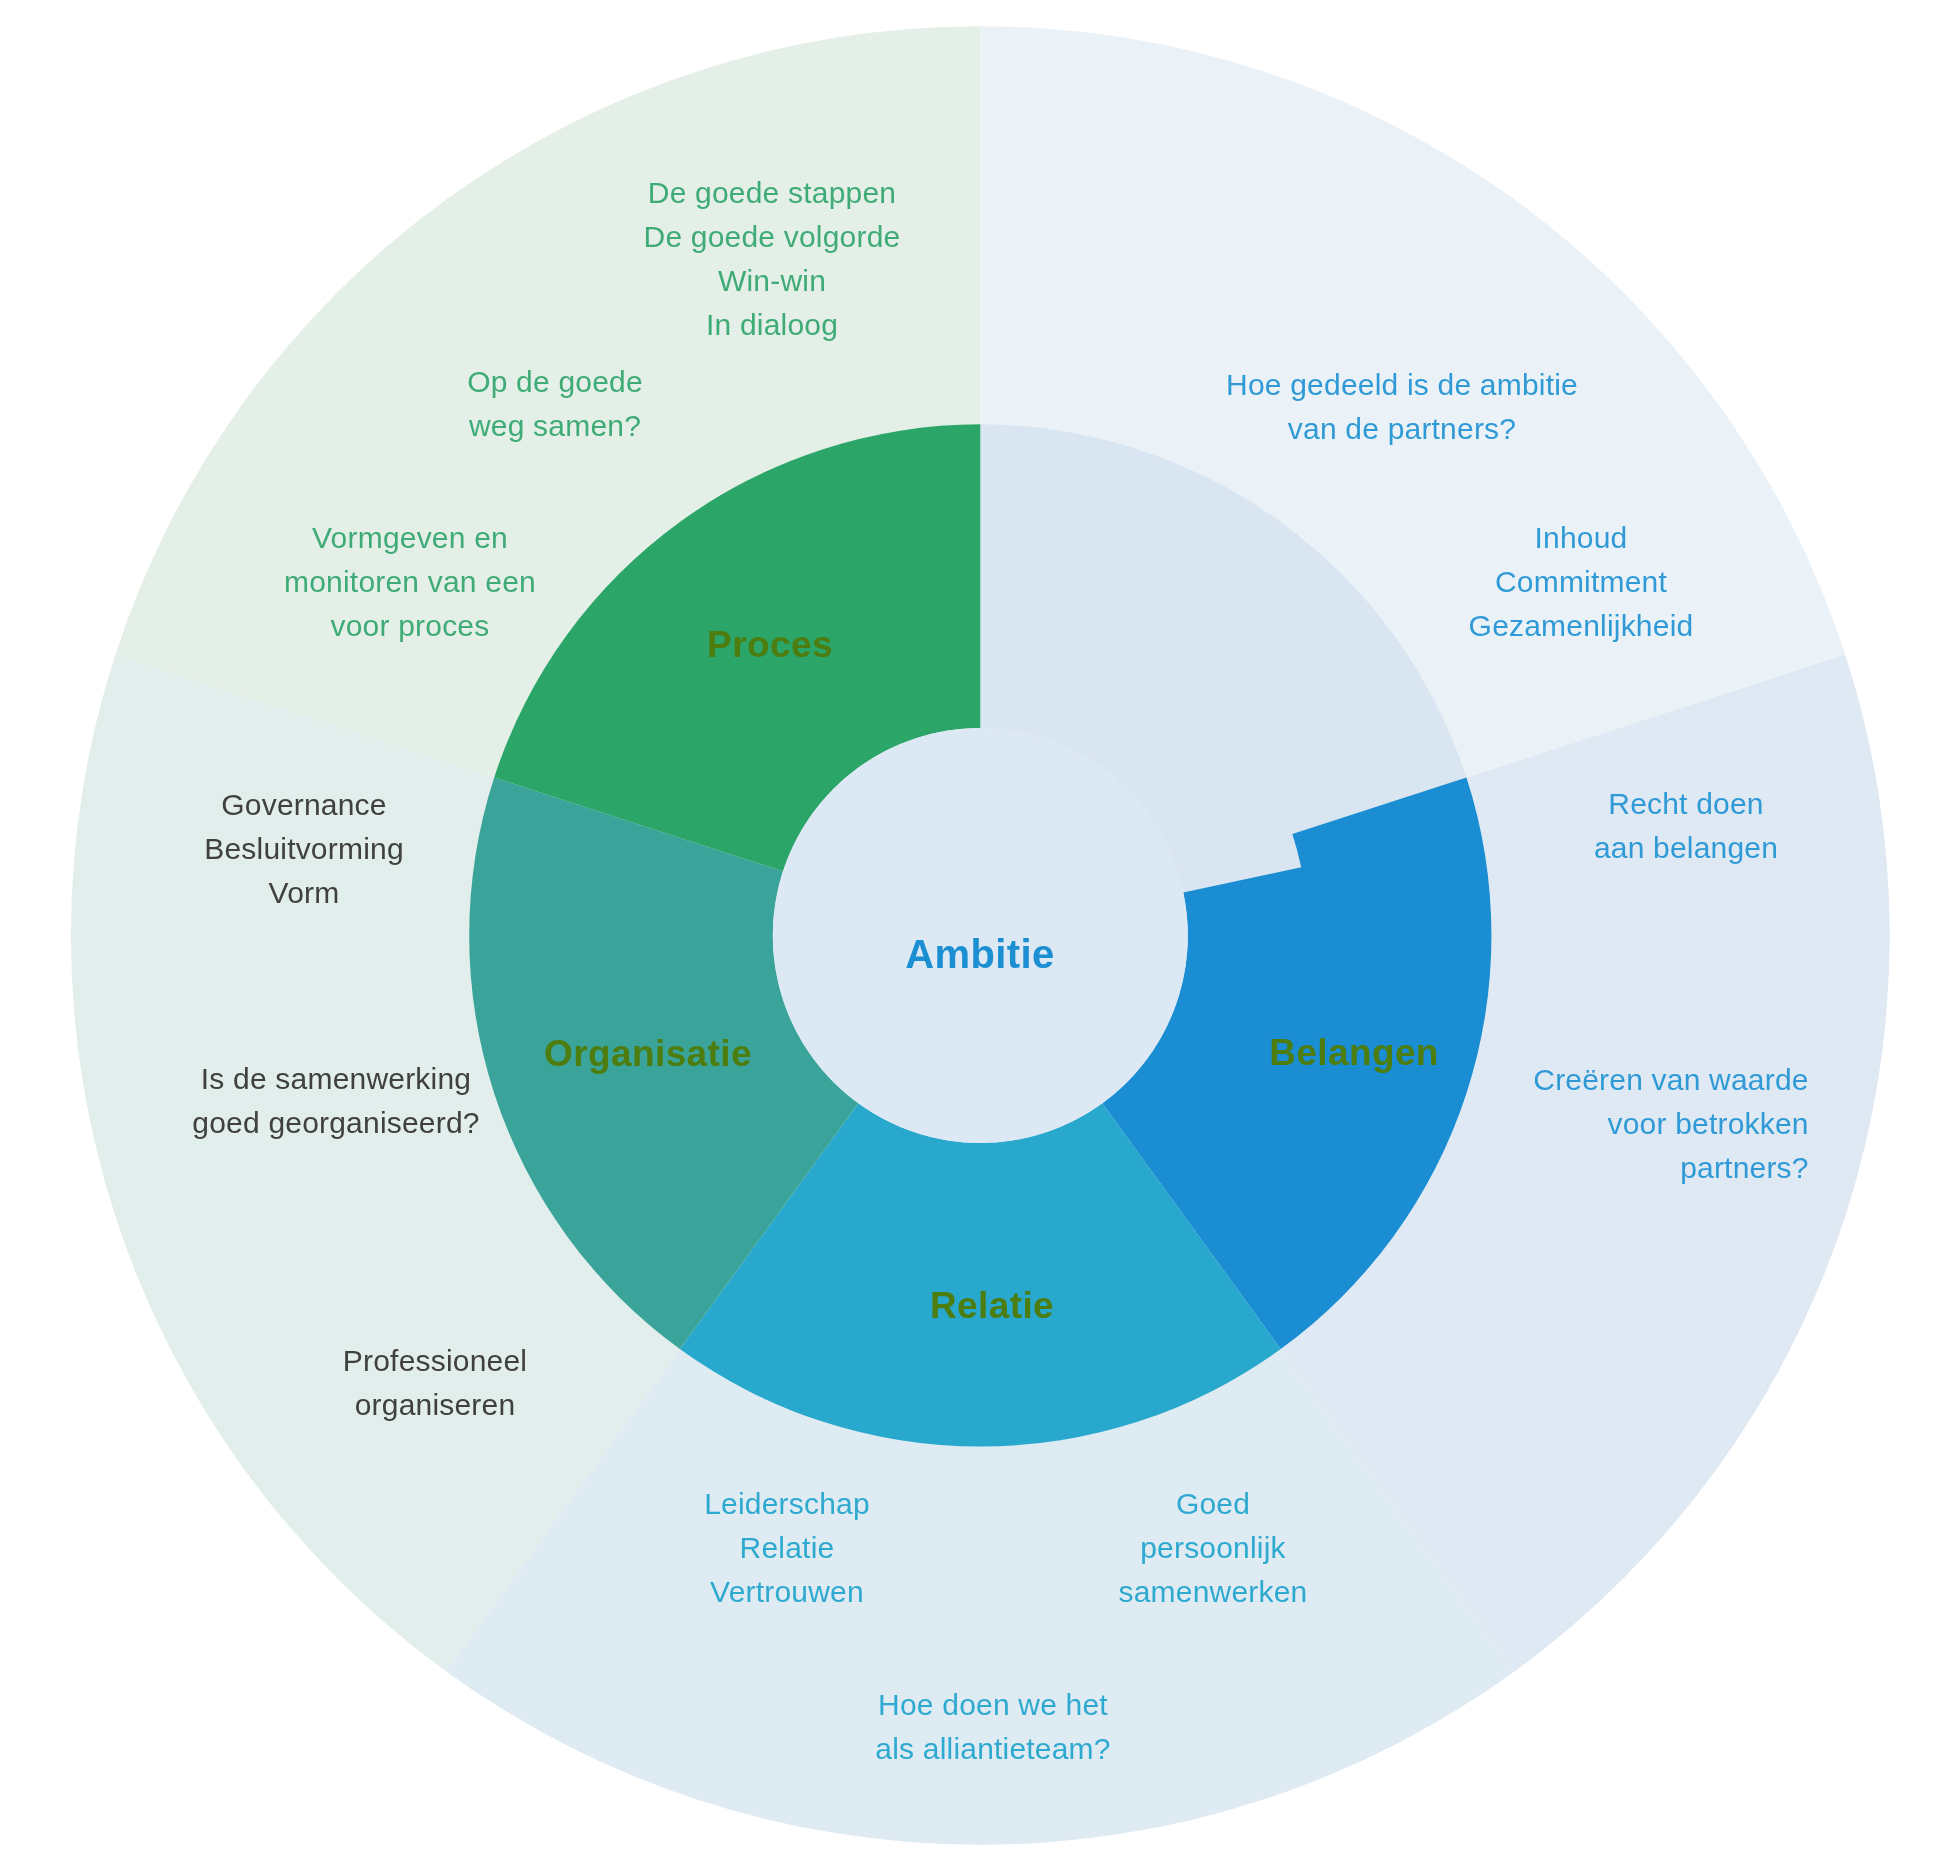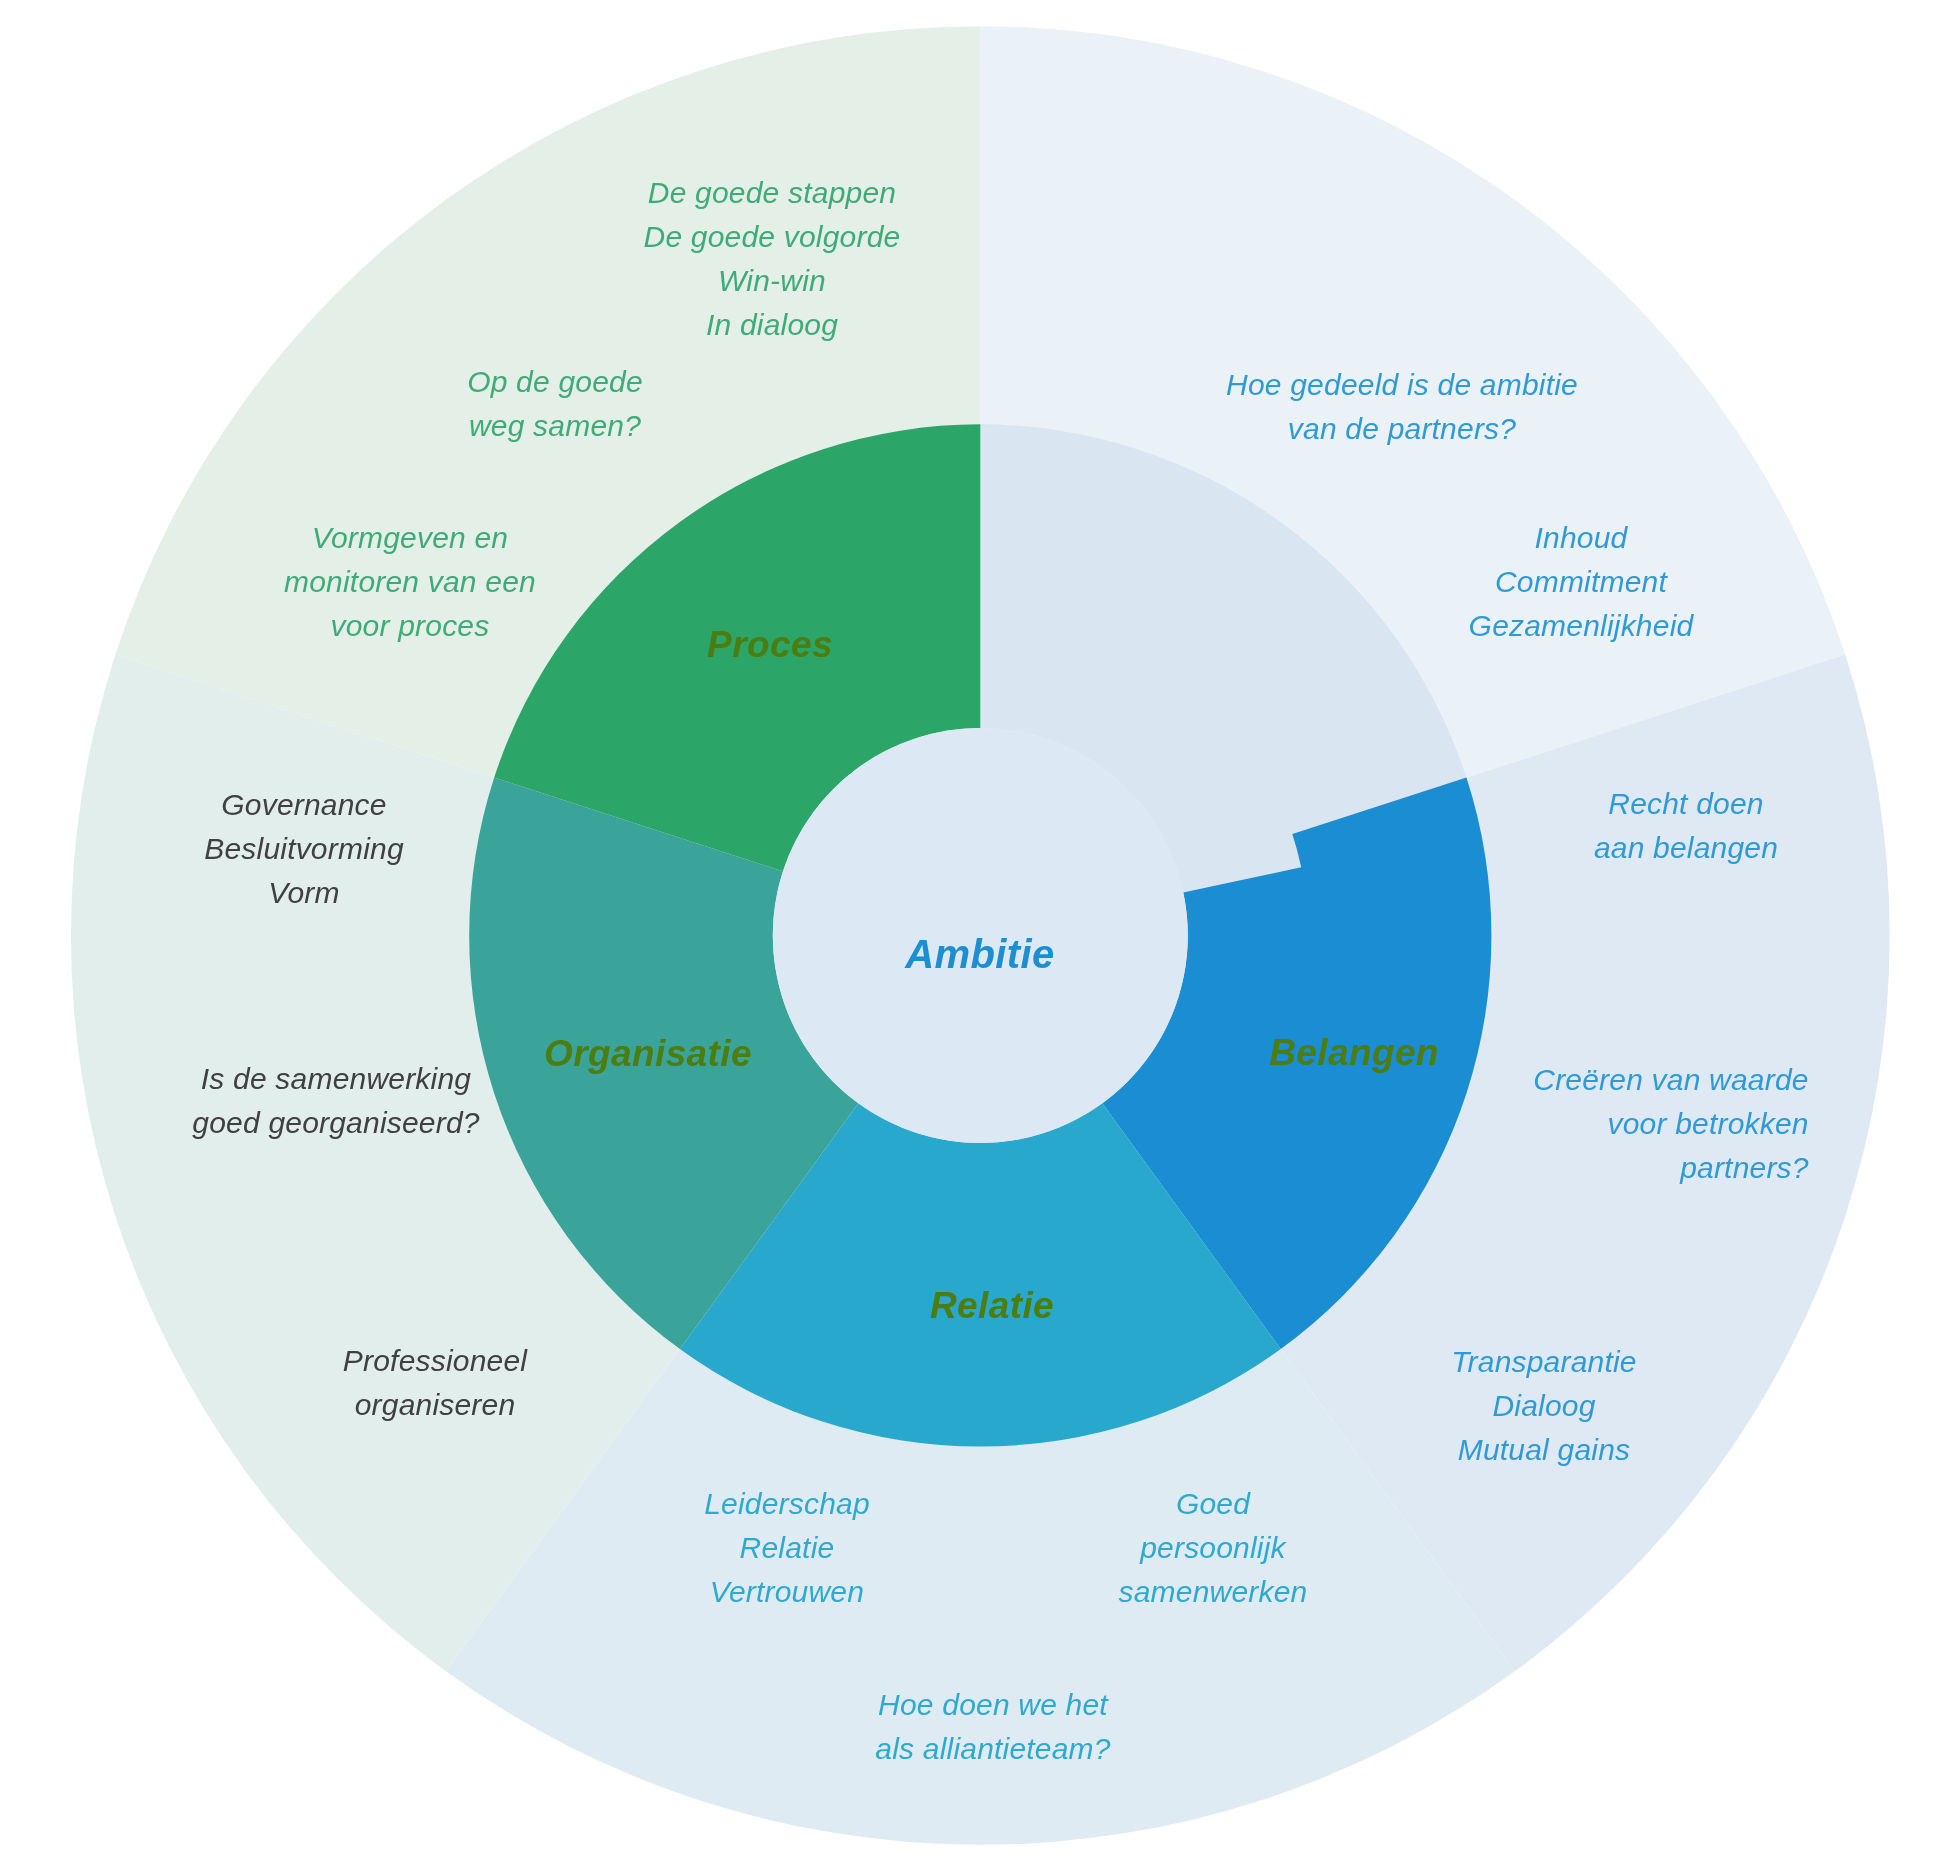--- a/index.html
+++ b/index.html
@@ -7,21 +7,20 @@
     padding: 0;
     background: #ffffff;
     font-family: "Liberation Sans", sans-serif;
   }
   .stage {
     position: relative;
     width: 1953px;
     height: 1848px;
     background: #ffffff;
     overflow: hidden;
-    font-style: italic;
   }
   .wheel-svg {
     position: absolute;
     left: 0;
     top: 0;
     width: 1953px;
     height: 1871px;
   }
   
   .sector-proces      { fill: #e3efe7; }
@@ -115,23 +114,20 @@
   <div class="note note-organisatie" style="left:336px; top:1101px;text-align:center;">Is de samenwerking
 goed georganiseerd?</div>
   <div class="note note-organisatie" style="left:435px; top:1383px;">Professioneel
 organiseren</div>
 
   <div class="note note-belangen" style="left:1686px; top:826px;">Recht doen
 aan belangen</div>
   <div class="note note-belangen" style="left:1671px; top:1124px;text-align:right;">Creëren van waarde
 voor betrokken
 partners?</div>
-  <div class="note note-belangen" style="left:1544px; top:1406px;">Transparantie
-Dialoog
-Mutual gains</div>
 
   <div class="note note-relatie" style="left:787px; top:1548px;">Leiderschap
 Relatie
 Vertrouwen</div>
   <div class="note note-relatie" style="left:1213px; top:1548px;">Goed
 persoonlijk
 samenwerken</div>
   <div class="note note-relatie" style="left:993px; top:1727px;text-align:center;">Hoe doen we het
 als alliantieteam?</div>
 

